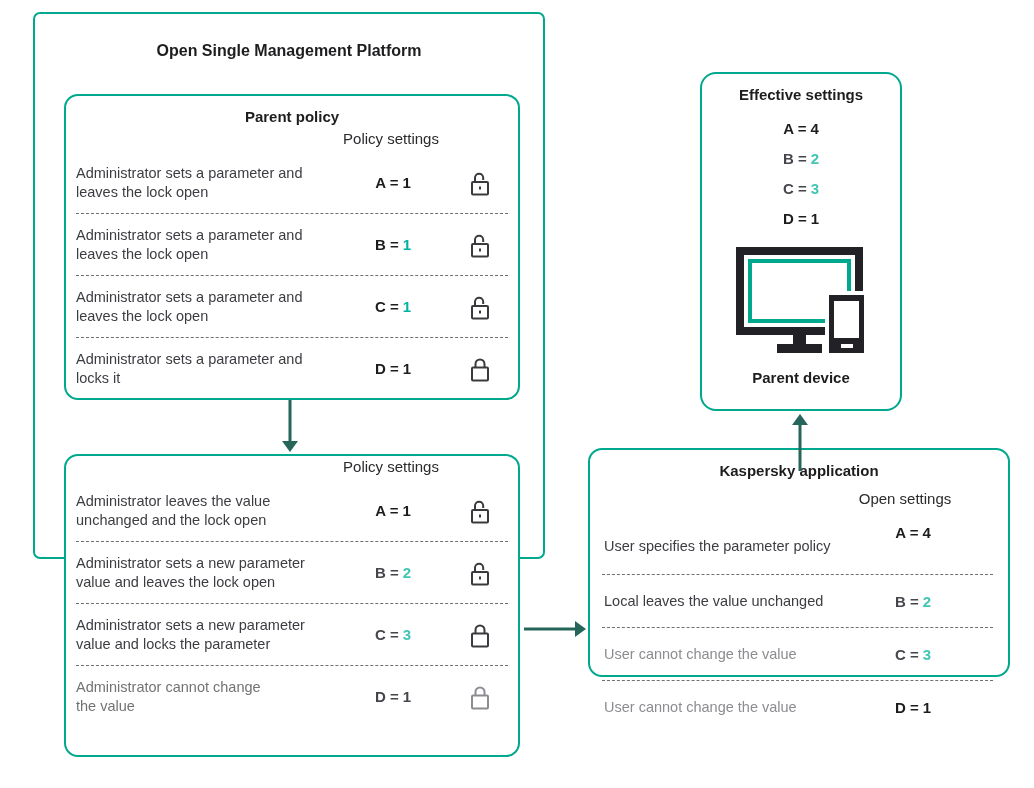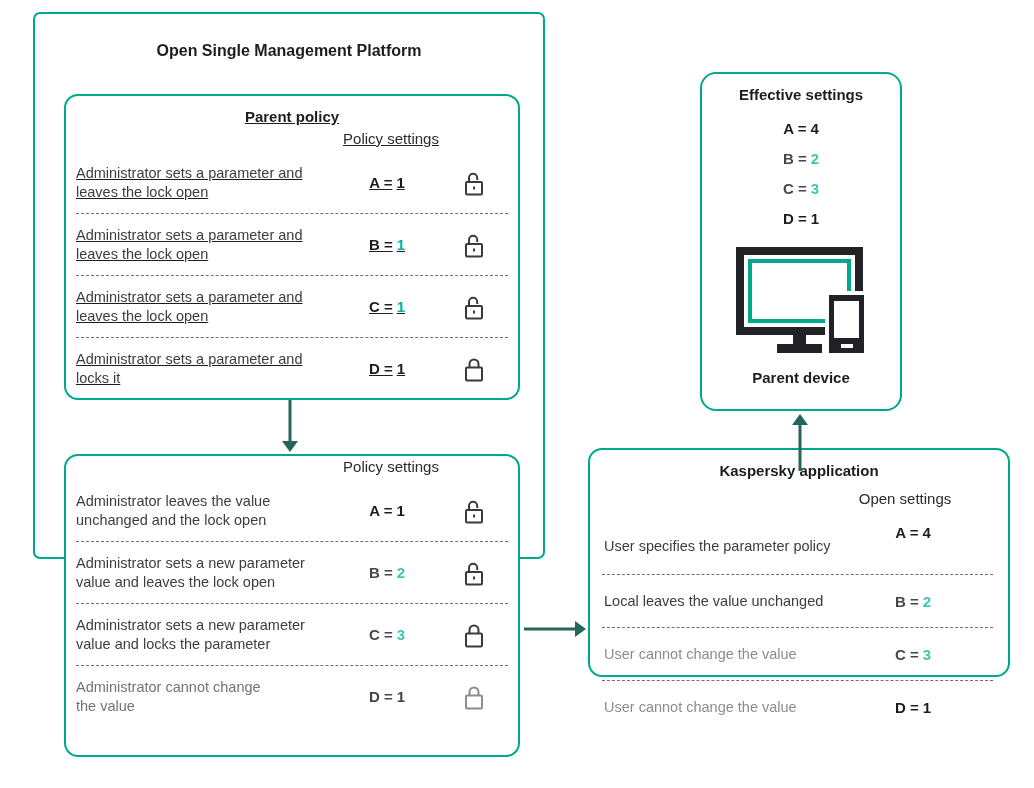--- a/index.html
+++ b/index.html
@@ -6,31 +6,31 @@
   .canvas {
     position:relative; width:1034px; height:788px; background:#fff;
     font-family:"Liberation Sans", sans-serif; overflow:hidden; color:#1D1D1F;
   }
   .tealbox {
     position:absolute; background:#fff; border:2px solid #00A88E;
     box-sizing:border-box;
   }
   .osmp    { left:33px; top:12px; width:512px; height:547px; border-radius:7px; }
   .inner   { left:29px; width:456px; border-radius:14px; }
-  .parent  { top:80px;  height:306px;text-decoration:underline; }
+  .parent  { top:80px;  height:306px; }
   .child   { top:440px; height:303px; }
   .kasp    { left:588px; top:448px; width:422px; height:229px; border-radius:14px; }
   .effective { left:700px; top:72px; width:202px; height:339px; border-radius:16px; }
 
   .osmp-title { padding-top:28px; text-align:center; font-size:16px; font-weight:bold; color:#1D1D1F; }
   .box-title  { padding-top:12px; height:20px; text-align:center; font-size:15px; font-weight:bold; color:#1D1D1F; }
 
   .p-header { width:170px; margin-left:240px; height:24px; line-height:22px;
               text-align:center; font-size:15px; color:#2B2B2E; }
-  .p-row  { display:flex; align-items:center; height:61px; padding:0 12px 0 10px; box-sizing:border-box; }
+  .p-row  { display:flex; align-items:center; height:61px; padding:0 6px 0 10px; box-sizing:border-box; }
   .p-label { flex:1; font-size:14.5px; line-height:19px; color:#3C3C42; white-space:pre-line; }
   .p-value { width:110px; text-align:center; font-weight:bold; font-size:15px; }
   .p-value .num { margin-left:4px; }
   .p-lock { width:64px; display:flex; justify-content:center; color:#3A3A3E; }
   .p-sep  { border-top:1px dashed #707074; margin:0 10px; height:0; }
 
   .k-header { width:170px; margin:8px 18px 0 auto; height:22px; text-align:center; font-size:15px; color:#2B2B2E; }
   .k-row  { display:flex; align-items:center; height:52px; padding:0 35px 0 14px; box-sizing:border-box; }
   .k-row.first { height:62px; }
   .k-row.first .k-value { transform:translateY(-11px); }

